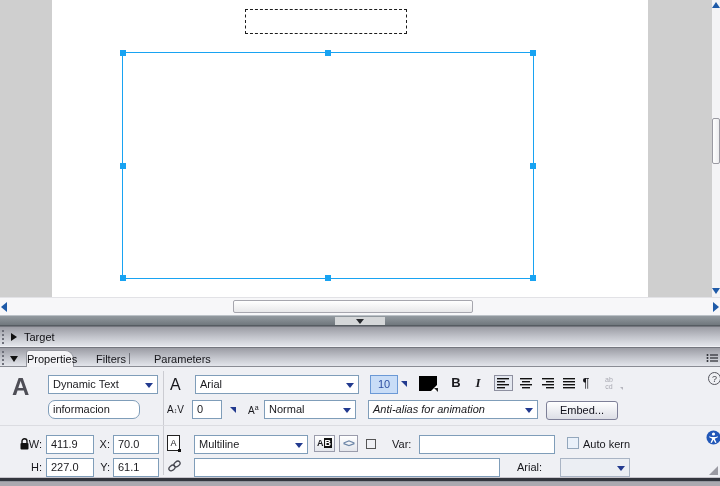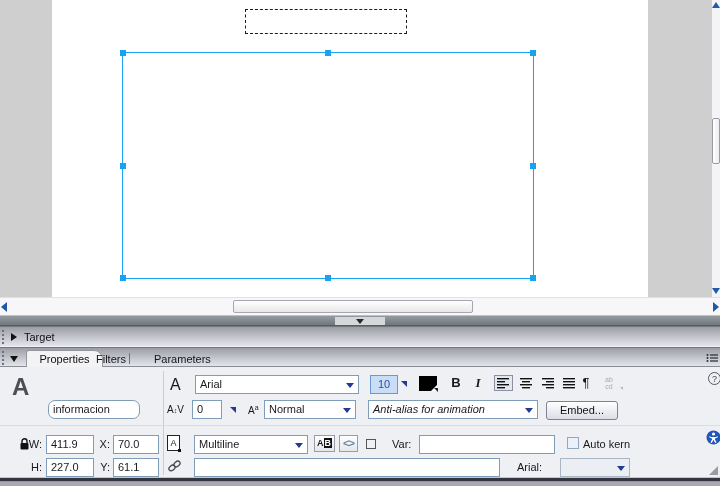--- a/index.html
+++ b/index.html
@@ -38,21 +38,21 @@
 
   
   .bar { position:absolute; left:0; width:720px; height:20px; background:linear-gradient(#9B9CA4,#C4C6CD 55%,#E3E5EB); border-top:1px solid #74767E; }
   .bar-actions { top:326px; }
   .bar-props { top:347px; border-bottom:1px solid #8A8C94; }
   .grip { position:absolute; left:2px; top:3px; height:14px; width:0; border-left:2px dotted #6E707A; }
   .bar-arrow-r { position:absolute; left:11px; top:6px; width:0;height:0; border-top:4px solid transparent;border-bottom:4px solid transparent;border-left:6px solid #111; }
   .bar-arrow-d { position:absolute; left:10px; top:8px; width:0;height:0; border-left:4px solid transparent;border-right:4px solid transparent;border-top:6px solid #111; }
   .bar-label { position:absolute; left:24px; top:4px; font-size:11px; color:#101014; }
 
-  .tab-active { position:absolute; left:26px; top:2px; width:77px; height:19px; background:#F3F3F6; border:1px solid #94969E; border-bottom:none; border-radius:3px 9px 0 0; text-align:center; line-height:17px; color:#101014; }
+  .tab-active { position:absolute; left:26px; top:2px; width:48px; height:19px; background:#F3F3F6; border:1px solid #94969E; border-bottom:none; border-radius:3px 9px 0 0; text-align:center; line-height:17px; color:#101014; }
   .tab { position:absolute; top:5px; color:#15151a; }
   .tab-filters { left:96px; } .tab-params { left:154px; }
   .tab-sep { position:absolute; left:129px; top:5px; width:1px; height:11px; background:#70727A; }
   .menu-icon { position:absolute; left:706px; top:5px; }
 
   
   .props-body { position:absolute; left:0; top:367px; width:720px; height:111px; background:#EFF0F4; }
   .vsep { position:absolute; left:163px; top:4px; width:1px; height:104px; background:#CBCCD2; }
   .hdiv { position:absolute; left:0; top:58px; width:720px; height:1px; background:#DBDCE1; }
   .bigA { position:absolute; left:12px; top:8px; font-size:24px; font-weight:bold; color:#4E4E56; line-height:24px; }
@@ -163,20 +163,24 @@
       </svg>
     </div>
   </div>
 
   <div class="props-body">
     <div class="vsep"></div>
     <div class="hdiv"></div>
 
     <div class="bigA">A</div>
 
+    <div class="combo" style="left:48px; top:8px; width:110px;">
+      <span>Dynamic Text</span>
+      <span class="arrow"></span>
+    </div>
     <div class="icon-lab" style="left:170px; top:9px; font-size:16px;">A</div>
     <div class="combo" style="left:195px; top:8px; width:164px;">
       <span>Arial</span>
       <span class="arrow"></span>
     </div>
     <div class="sizebox">10</div>
     <div class="mini-tri" style="left:401px; top:14px;"></div>
     <div class="swatch">
       <div class="corner"></div>
       <div class="sarrow"></div>

